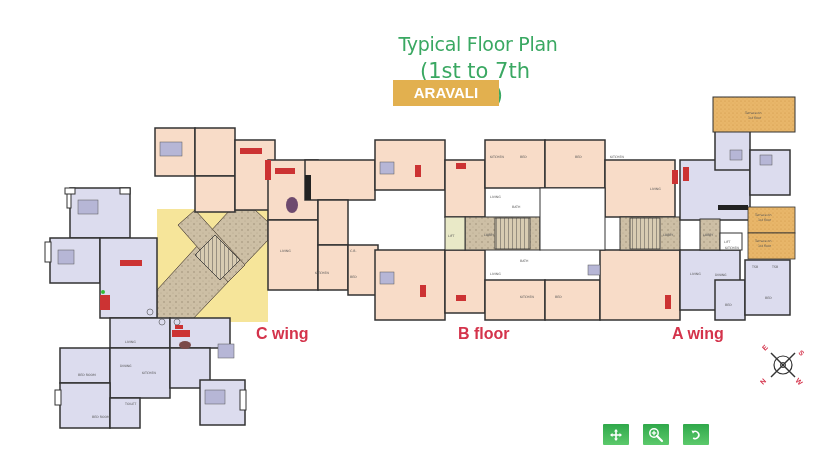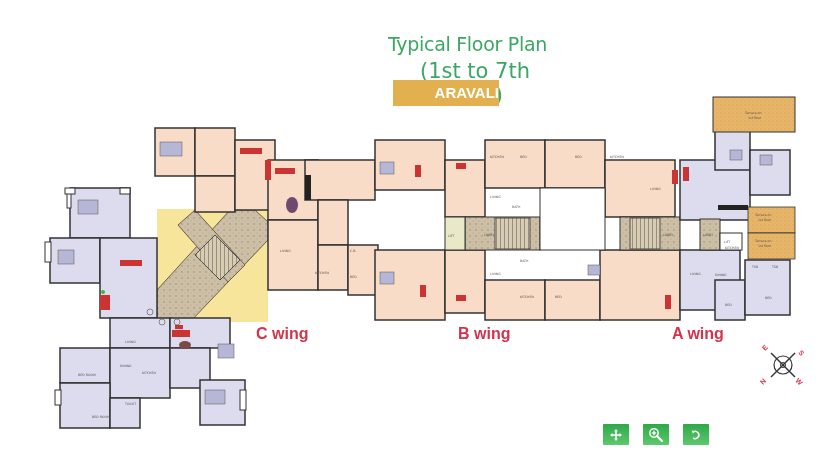--- a/index.html
+++ b/index.html
@@ -1,19 +1,19 @@
 <!DOCTYPE html>
 <html><head>
 <meta charset="utf-8">
 <style>
   html,body{margin:0;padding:0;background:#fff;}
   body{width:822px;height:466px;position:relative;overflow:hidden;font-family:"DejaVu Sans",sans-serif;}
-  .title{position:absolute;left:388px;top:33px;width:180px;color:#3aa862;font-size:19px;letter-spacing:-0.3px;font-family:"DejaVu Sans",sans-serif;font-weight:normal;}
+  .title{position:absolute;left:388px;top:33px;width:180px;text-align:center;color:#3aa862;font-size:19px;letter-spacing:-0.3px;font-family:"DejaVu Sans",sans-serif;font-weight:normal;}
   .subtitle{position:absolute;left:400px;top:59px;width:150px;text-align:center;color:#3aa862;font-size:21px;font-family:"DejaVu Sans",sans-serif;}
-  .badge{position:absolute;left:393px;top:80px;width:106px;height:26px;background:#e2b04f;color:#fff;font-weight:bold;font-size:15px;line-height:26px;text-align:right;font-family:"Liberation Sans",sans-serif;}
+  .badge{position:absolute;left:393px;top:80px;width:106px;height:26px;background:#e2b04f;color:#fff;font-weight:bold;font-size:15px;line-height:26px;text-align:center;font-family:"Liberation Sans",sans-serif;}
   .plan{position:absolute;left:0;top:0;width:822px;height:466px;}
   .wing{position:absolute;color:#d4334b;font-weight:bold;font-size:16px;font-family:"Liberation Sans",sans-serif;}
   .tool{position:absolute;top:424px;width:26px;height:21px;border-radius:1px;background:linear-gradient(#2fa84a,#5cc96b);display:flex;align-items:center;justify-content:center;cursor:pointer;}
   .tool svg{display:block;}
   .rl{font-size:3.2px;fill:#555;font-family:"DejaVu Sans",sans-serif;}
 </style>
 </head>
 <body>
 
 <div class="title">Typical Floor Plan</div>
@@ -212,21 +212,21 @@
     <line x1="-12" y1="-12" x2="12" y2="12" stroke="#333" stroke-width="1.5"></line>
     <line x1="12" y1="-12" x2="-12" y2="12" stroke="#333" stroke-width="1.5"></line>
     <text x="-18" y="-14" font-size="7" font-weight="bold" fill="#d4334b" font-family="Liberation Sans, sans-serif" transform="rotate(-45,-18,-14)">E</text>
     <text x="15" y="-12" font-size="7" font-weight="bold" fill="#d4334b" font-family="Liberation Sans, sans-serif" transform="rotate(45,15,-12)">S</text>
     <text x="-20" y="20" font-size="7" font-weight="bold" fill="#d4334b" font-family="Liberation Sans, sans-serif" transform="rotate(-45,-20,20)">N</text>
     <text x="12" y="16" font-size="7" font-weight="bold" fill="#d4334b" font-family="Liberation Sans, sans-serif" transform="rotate(45,12,16)">W</text>
   </g>
 </svg>
 
 <div class="wing" style="left:256px;top:325px;">C wing</div>
-<div class="wing" style="left:458px;top:325px;">B wing</div>
+<div class="wing" style="left:458px;top:325px;">B floor</div>
 <div class="wing" style="left:672px;top:325px;">A wing</div>
 
 <div class="tool" style="left:603px;">
   <svg width="14" height="14" viewBox="0 0 14 14">
     <path d="M7 1 L9 3.5 H7.8 V6.2 H10.5 V5 L13 7 L10.5 9 V7.8 H7.8 V10.5 H9 L7 13 L5 10.5 H6.2 V7.8 H3.5 V9 L1 7 L3.5 5 V6.2 H6.2 V3.5 H5 Z" fill="#fff"></path>
   </svg>
 </div>
 <div class="tool" style="left:643px;">
   <svg width="16" height="16" viewBox="0 0 16 16">
     <circle cx="6" cy="6" r="4.2" fill="none" stroke="#fff" stroke-width="1.5"></circle>

